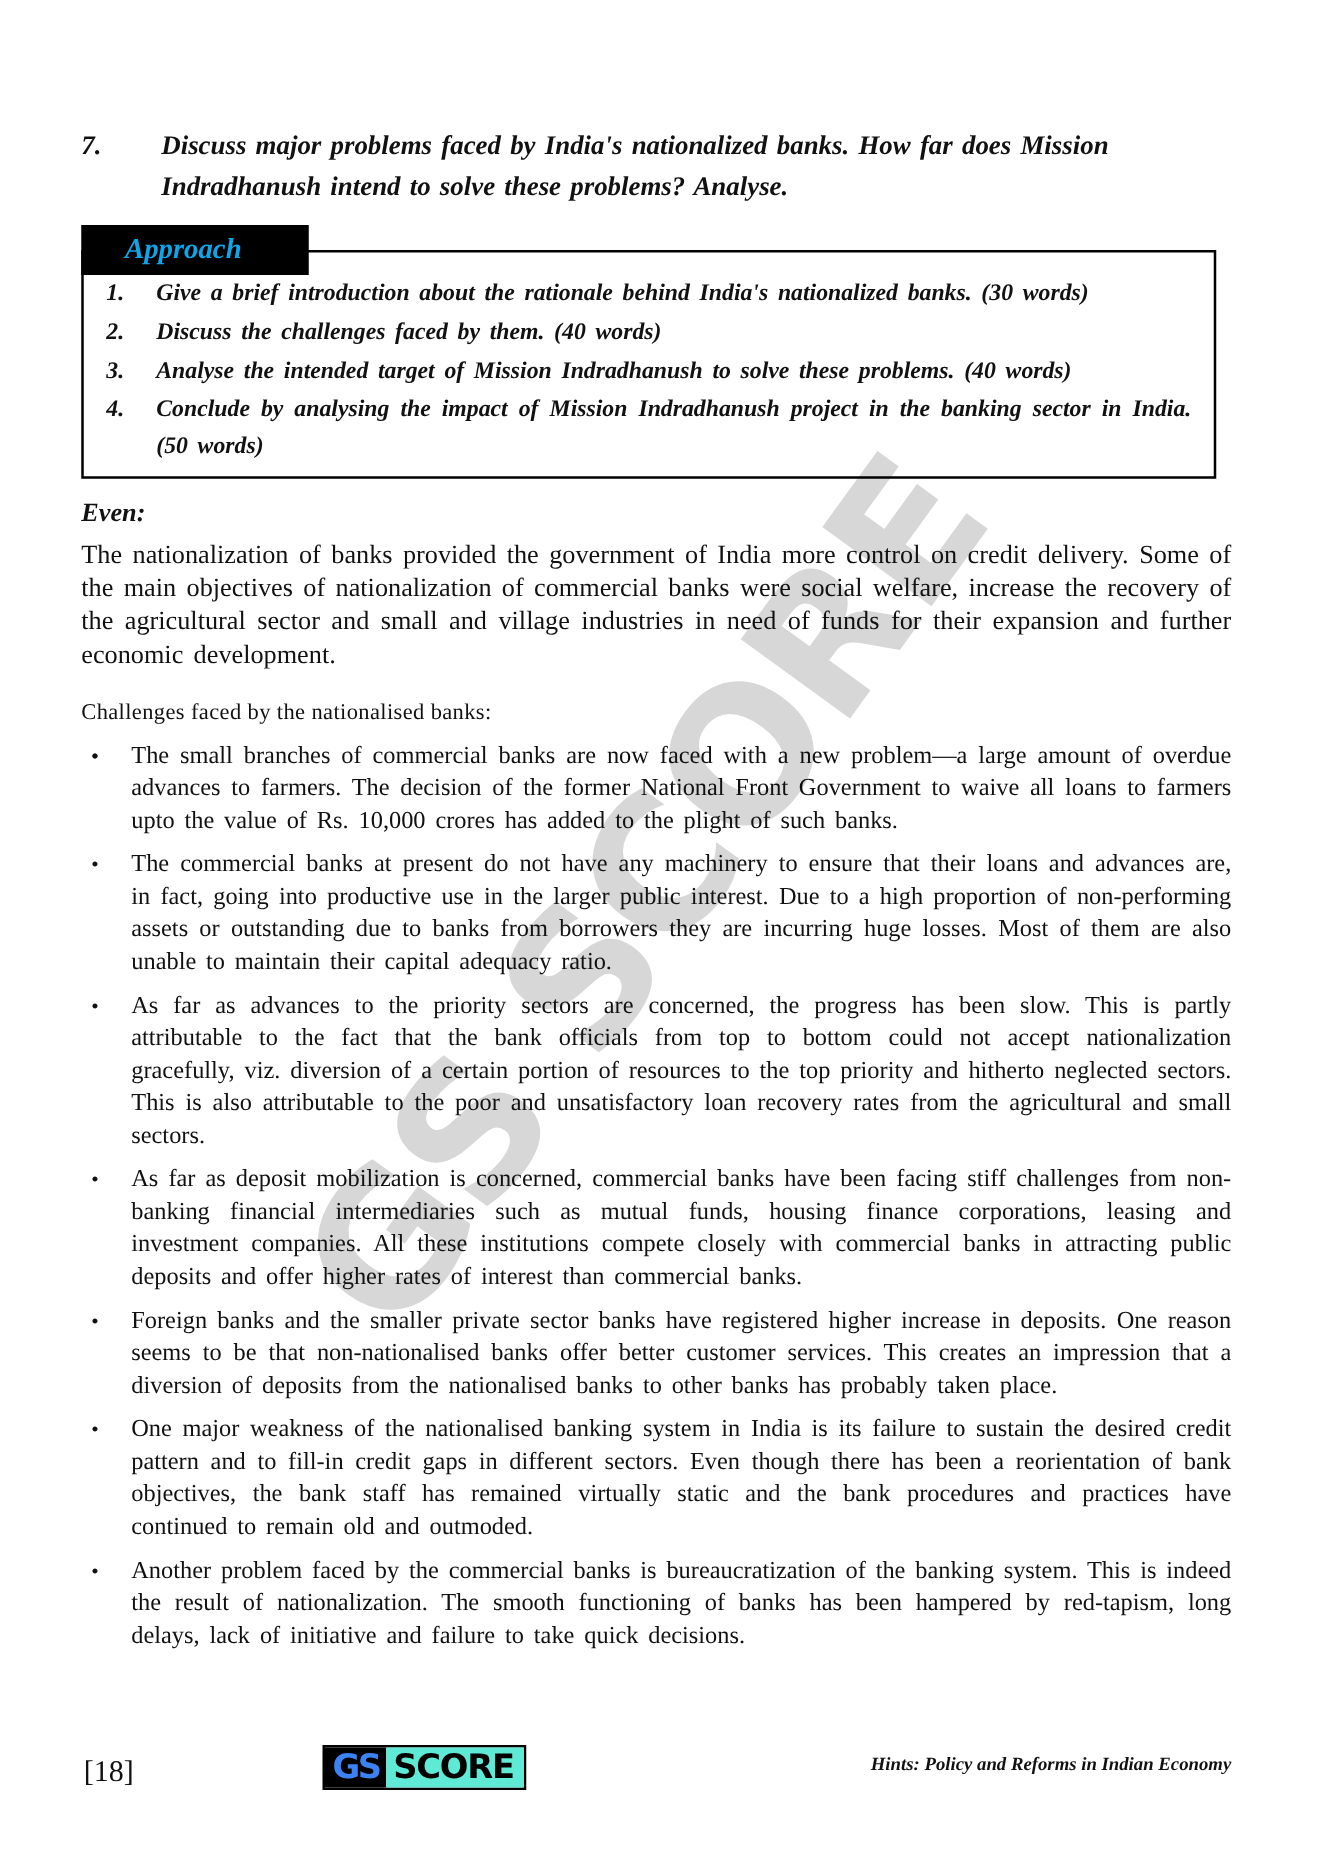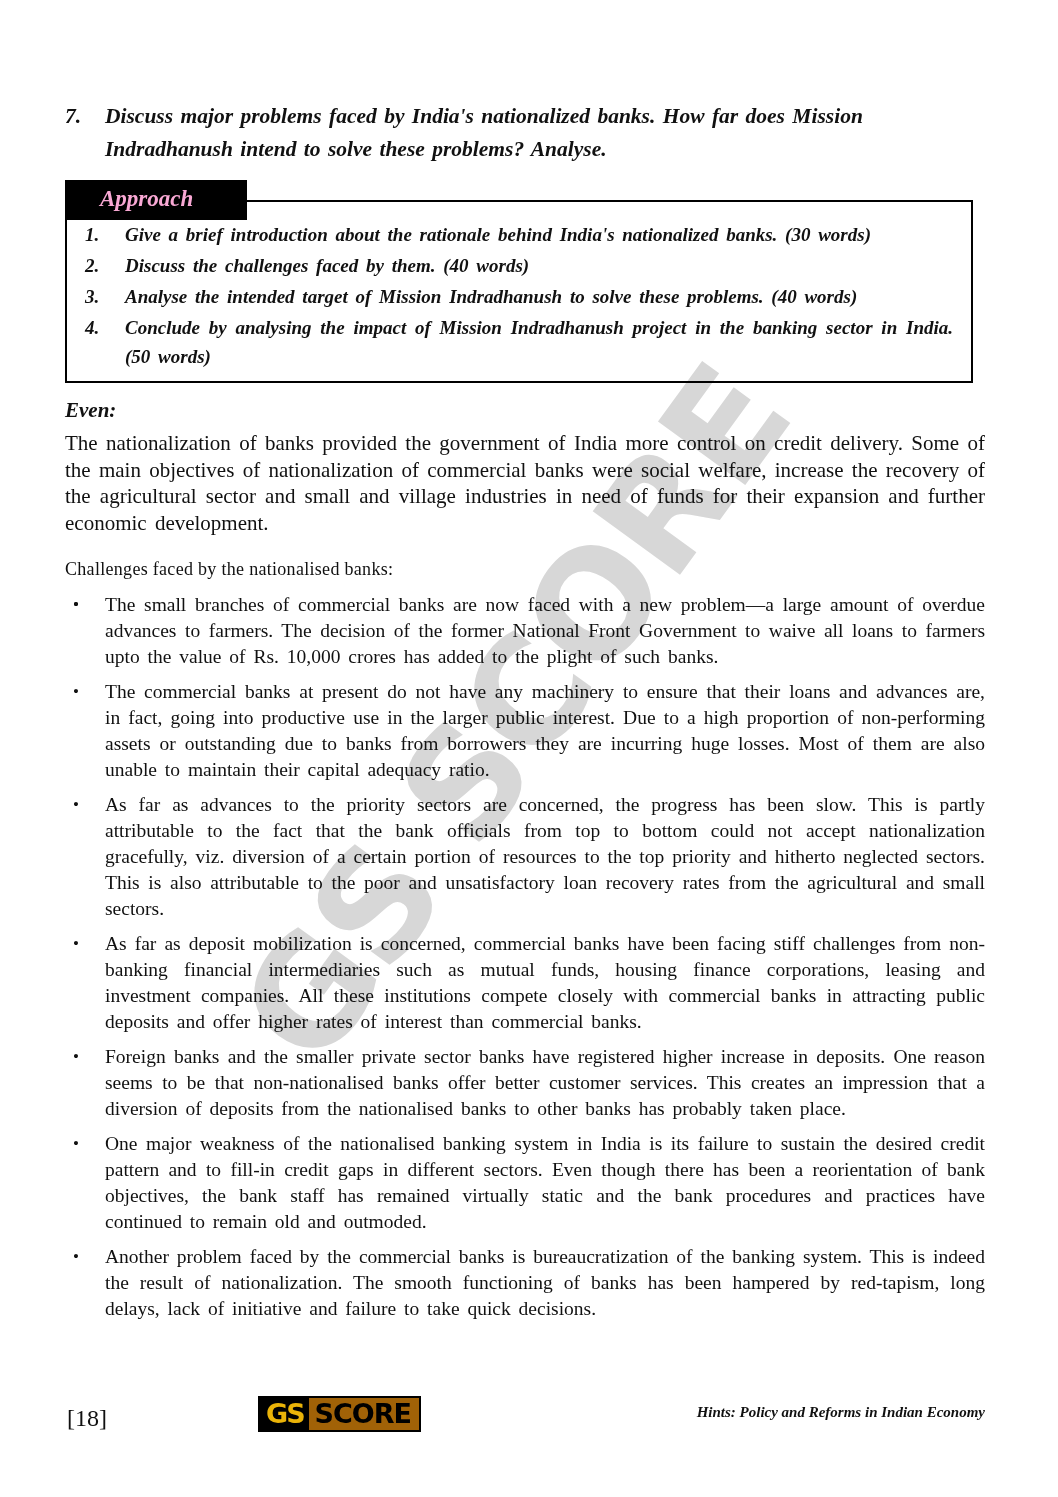--- a/index.html
+++ b/index.html
@@ -12,46 +12,46 @@
     transform:translate(-50%,-50%) rotate(-54deg);
     font-family:"DejaVu Sans", sans-serif;font-weight:bold;
     font-size:148px;letter-spacing:-3px;color:#d7d7d7;white-space:nowrap;
     user-select:none;
   }
   .content{position:absolute;left:65px;right:73px;top:0;z-index:2;}
   
   .question{margin-top:100px;display:flex;
     font-weight:bold;font-style:italic;font-size:21.5px;line-height:33px;word-spacing:2px;}
   .q-num{flex:none;width:40px;}
-  .q-text{flex:1;}
+  .q-text{flex:1;margin-left:24px;}
   
   .approach-tab{position:relative;z-index:3;margin-top:14px;width:182px;height:40px;
     background:#000;box-sizing:border-box;padding-left:35px;
-    color:#f9a8d4;font-weight:bold;font-style:italic;font-size:23px;line-height:38px;}
+    color:#0ea5e9;font-weight:bold;font-style:italic;font-size:23px;line-height:38px;}
   .approach-box{position:relative;z-index:2;margin-top:-20px;margin-right:12px;
     border:2px solid #000;padding:18px 14px 8px 12px;background:transparent;}
   .approach-item{display:flex;font-weight:bold;font-style:italic;font-size:19px;
     line-height:29px;margin-bottom:2px;word-spacing:3px;}
   .ai-num{flex:none;width:40px;padding-left:6px;}
   .ai-text{flex:1;text-align:justify;padding-right:4px;}
   
   .hints-heading{margin-top:14px;font-weight:bold;font-style:italic;font-size:21px;line-height:27px;}
   .intro{margin:6px 0 0 0;font-size:21px;line-height:26.5px;text-align:justify;word-spacing:3px;}
   .challenges-heading{margin-top:20px;font-weight:normal;font-size:18px;line-height:27px;letter-spacing:.3px;}
   ul.bullets{margin:8px 0 0 0;padding:0;list-style:none;}
   ul.bullets li{position:relative;padding-left:40px;font-size:19.5px;line-height:26px;
     text-align:justify;margin-bottom:9px;word-spacing:3px;}
   .dot{position:absolute;left:8px;top:0;font-size:17px;}
   
   .footer{position:absolute;z-index:2;left:65px;right:73px;top:1396px;height:40px;}
   .page-num{position:absolute;left:2px;top:9px;font-size:24px;}
   .logo{position:absolute;left:193px;top:0;display:inline-flex;border:2px solid #000;
     font-family:"DejaVu Sans", sans-serif;font-weight:bold;font-size:27px;line-height:32px;}
-  .logo-gs{background:#000;color:#eab308;padding:0 5px 0 6px;letter-spacing:-2px;}
-  .logo-score{background:#a16207;color:#000;padding:0 8px 0 6px;letter-spacing:-1px;}
+  .logo-gs{background:#000;color:#3b82f6;padding:0 5px 0 6px;letter-spacing:-2px;}
+  .logo-score{background:#5eead4;color:#000;padding:0 8px 0 6px;letter-spacing:-1px;}
   .footer-right{position:absolute;right:0;top:8px;font-weight:bold;font-style:italic;font-size:15px;}
 </style>
 </head>
 <body>
 
 <div class="page">
 
   <div class="watermark">GS SCORE</div>
 
   <div class="content">

